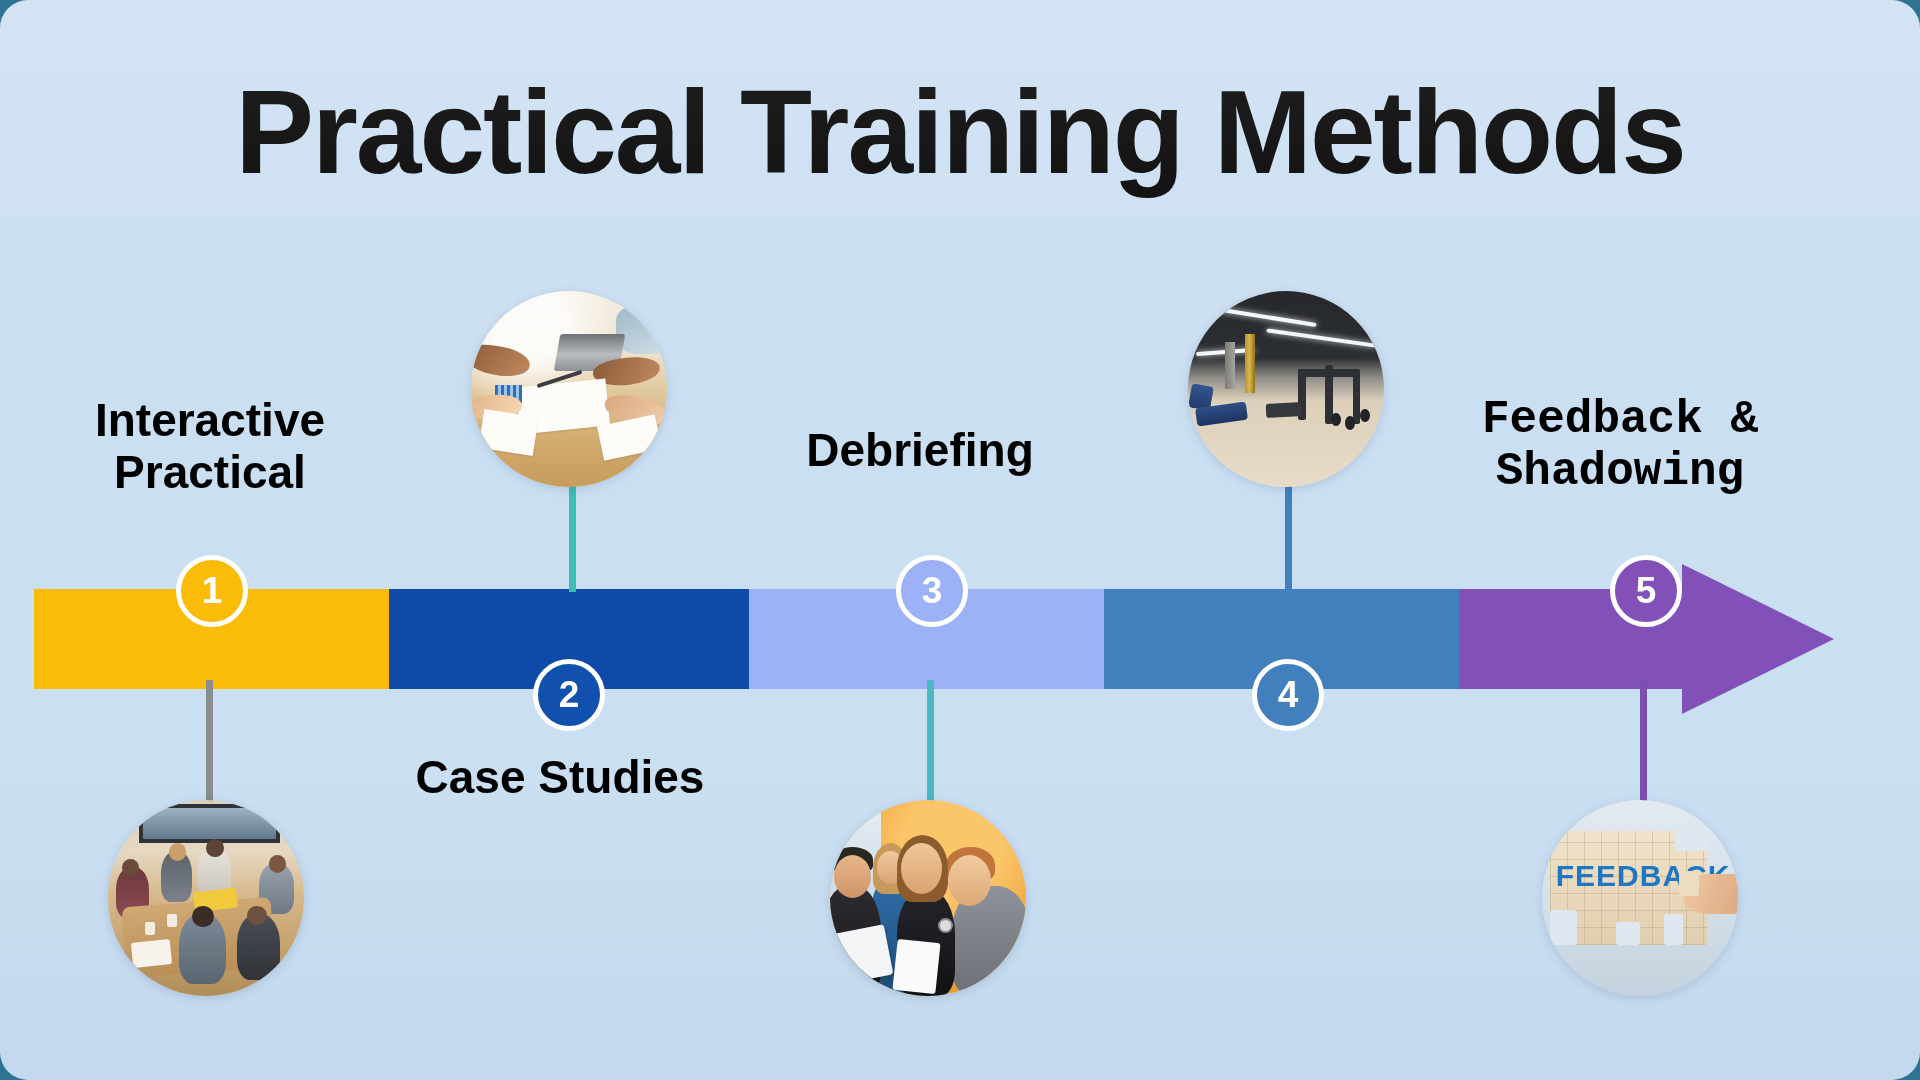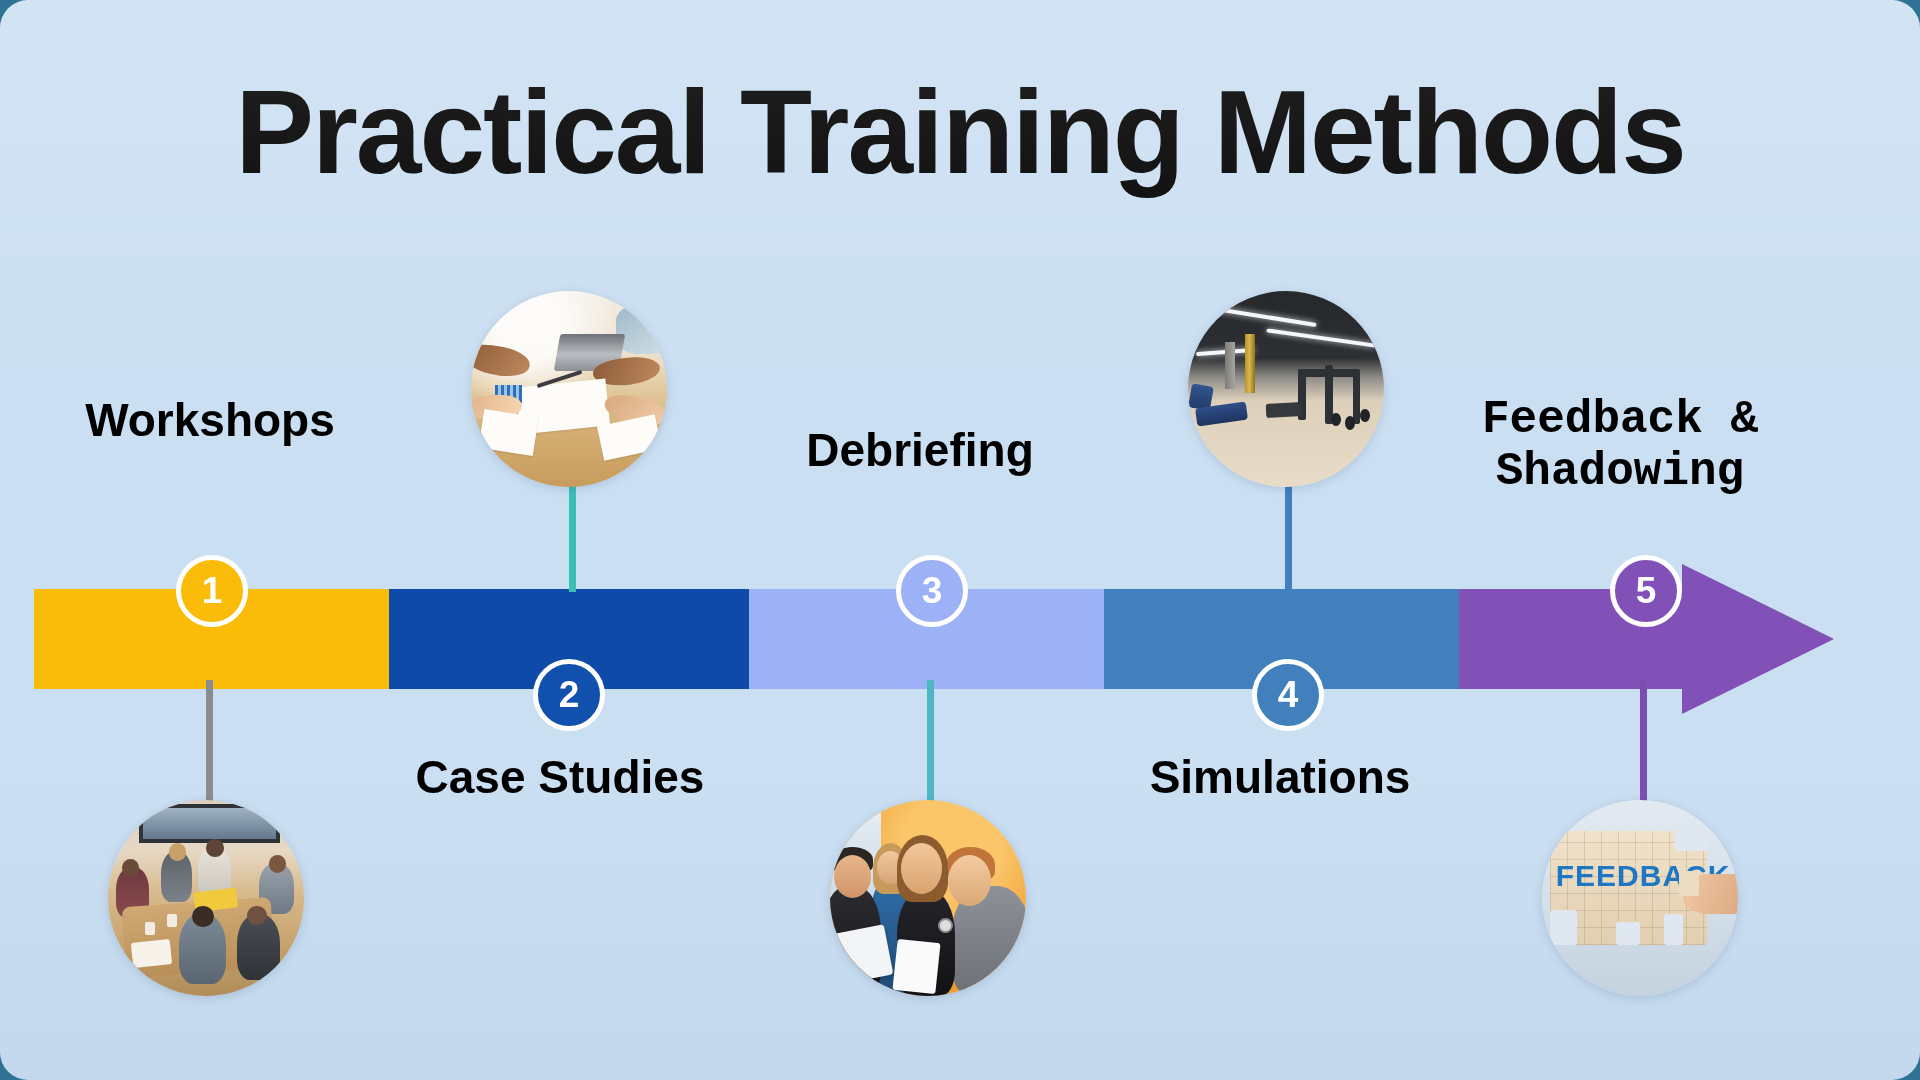--- a/index.html
+++ b/index.html
@@ -446,33 +446,31 @@
       <span>3</span>
     </div>
   <div class="marker down" id="m4" style="left: 1252px; background: rgb(65, 128, 189);">
       <span>4</span>
     </div>
   <div class="marker up" id="m5" style="left: 1610px; background: rgb(129, 81, 184);">
       <span>5</span>
     </div>
 
   <div class="label" style="left:10px; top:395px; width:400px;">
-    <div>Workshops</div>
+    <div>Interactive</div>
+    <div>Practical</div>
   </div>
 
   <div class="label" style="left:300px; top:752px; width:520px;">
     <div>Case Studies</div>
   </div>
 
   <div class="label" style="left:700px; top:425px; width:440px;">
     <div>Debriefing</div>
   </div>
 
-  <div class="label" style="left:1040px; top:752px; width:480px;">
-    <div>Simulations</div>
-  </div>
 
   <div class="label" style="left:1400px; top:395px; width:440px;font-family:Liberation Mono, monospace;">
     <div>Feedback &amp;</div>
     <div>Shadowing</div>
   </div>
 
 </div>
 
 </body></html>

